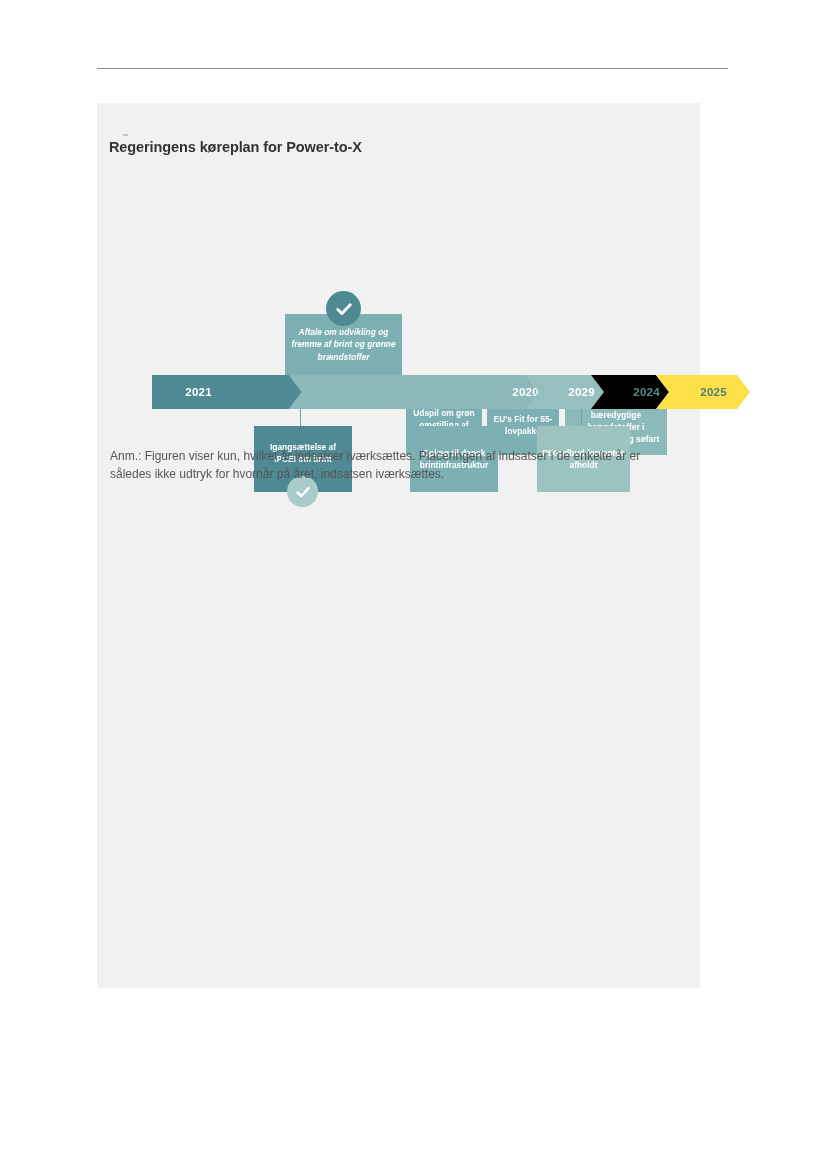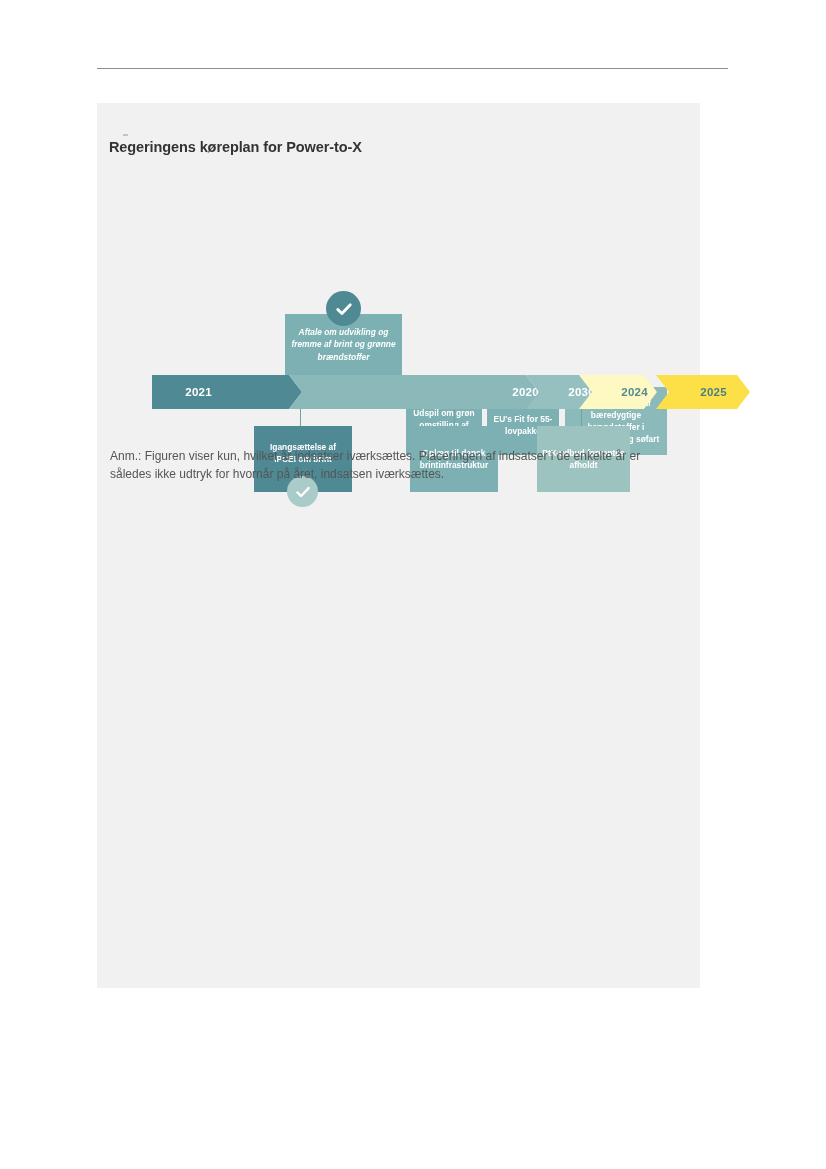--- a/index.html
+++ b/index.html
@@ -165,24 +165,24 @@
 
     <div class="arrow-seg" style="left:55px; width:150px; background:#4f8a94; clip-path: polygon(0 0, 137px 0, 150px 50%, 137px 100%, 0 100%);">
       <span class="yr" style="color:#ffffff; margin-right:90px;">2021</span>
     </div>
 
     <div class="arrow-seg" style="left:192px; width:250px; background:#8bb8b9; clip-path: polygon(0 0, 237px 0, 250px 50%, 237px 100%, 0 100%, 13px 50%);">
       <span class="yr" style="color:#ffffff;">2020</span>
     </div>
 
     <div class="arrow-seg" style="left:429px; width:78px; background:#96c0bf; clip-path: polygon(0 0, 65px 0, 78px 50%, 65px 100%, 0 100%, 13px 50%);">
-      <span class="yr" style="color:#ffffff; margin-right:9px;">2030</span>
-    </div>
-
-    <div class="arrow-seg" style="left:482px; width:78px; background:#fef9c3; clip-path: polygon(0 0, 65px 0, 78px 50%, 65px 100%, 0 100%, 13px 50%);">
+      <span class="yr" style="color:#ffffff; margin-right:9px;">2029</span>
+    </div>
+
+    <div class="arrow-seg" style="left:494px; width:78px; background:#000000; clip-path: polygon(0 0, 65px 0, 78px 50%, 65px 100%, 0 100%, 13px 50%);">
       <span class="yr" style="color:#57898f; margin-right:9px;">2024</span>
     </div>
 
     <div class="arrow-seg" style="left:559px; width:94px; background:#fde047; clip-path: polygon(0 0, 81px 0, 94px 50%, 81px 100%, 0 100%, 13px 50%);">
       <span class="yr" style="color:#4a7f87; margin-right:23px;">2025</span>
     </div>
 
     <div class="connector" style="left:203px; top:226px; height:18px;"></div>
     <div class="connector" style="left:357px; top:226px; height:18px;"></div>
     <div class="connector" style="left:484px; top:226px; height:18px;"></div>

